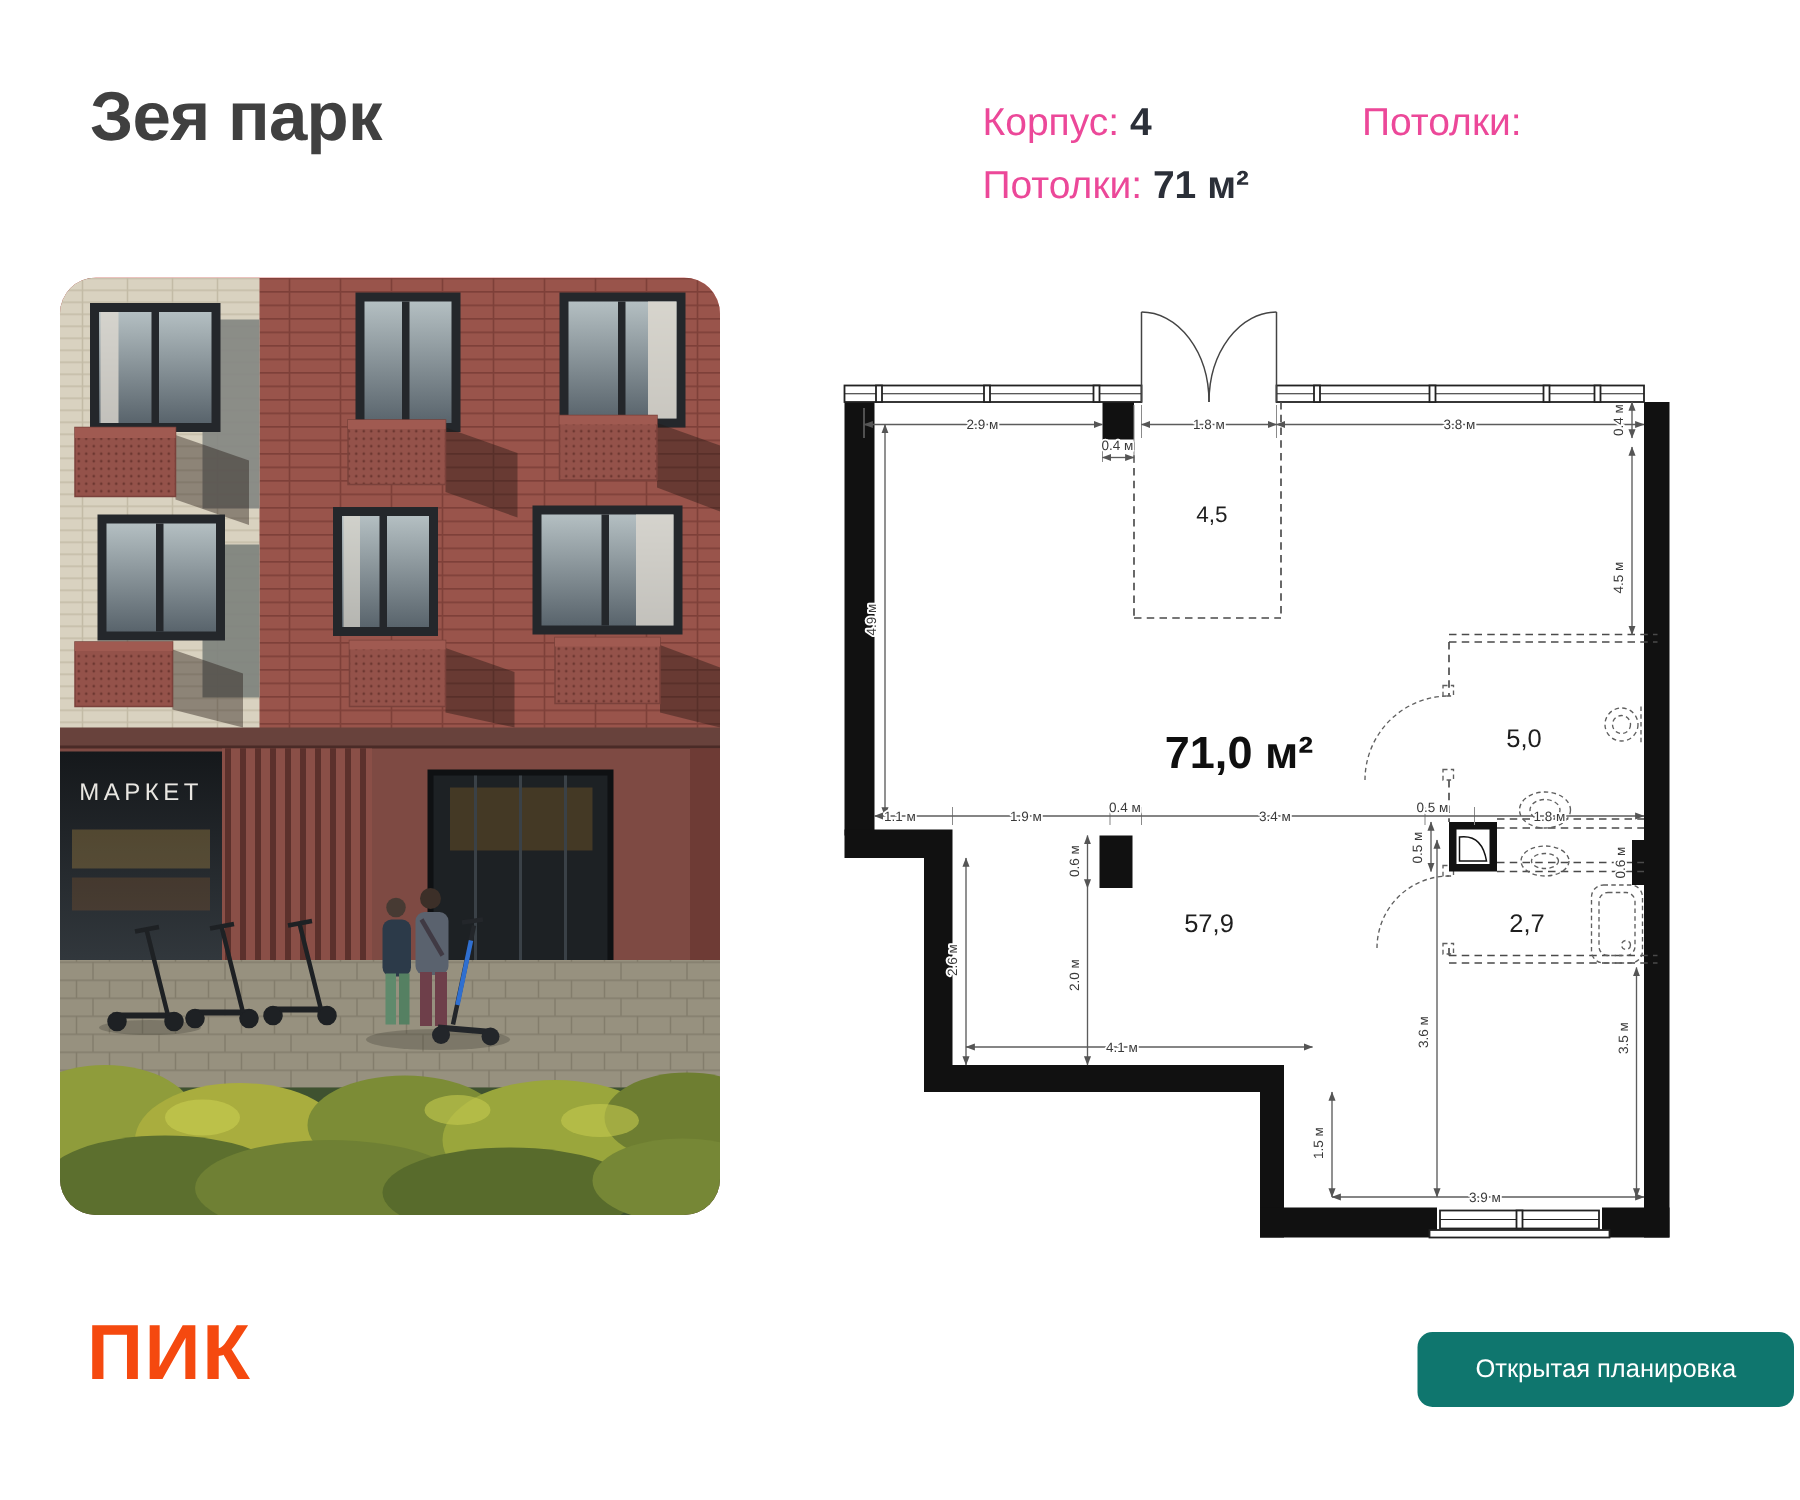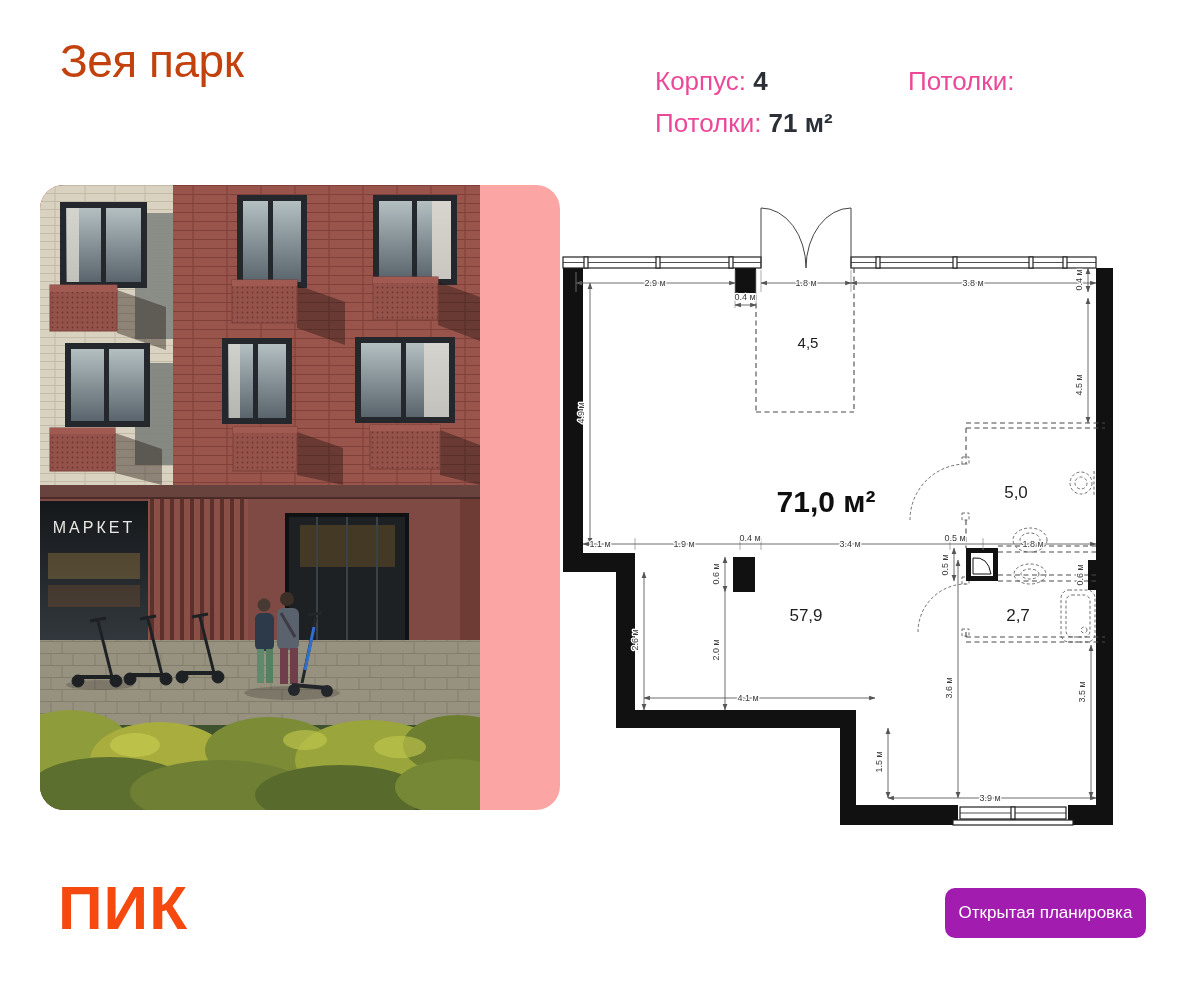--- a/index.html
+++ b/index.html
@@ -1,39 +1,39 @@
 <!DOCTYPE html>
 <html><head>
 <meta charset="utf-8">
 <style>
   html,body{margin:0;padding:0}
   body{width:1200px;height:1000px;position:relative;background:#ffffff;
        font-family:"Liberation Sans",sans-serif;color:#2b2f38;overflow:hidden}
 
-  .title{position:absolute;left:60px;top:34px;font-size:46px;font-weight:400;
-         letter-spacing:-0.5px;color:#c2410c;white-space:nowrap}
+  .title{position:absolute;left:60px;top:50px;font-size:46px;font-weight:700;
+         letter-spacing:-0.5px;color:#404040;white-space:nowrap}
 
   .spec{position:absolute;font-size:26px;white-space:nowrap}
   .spec .lbl{color:#ec4899}
   .spec .val{font-weight:700;color:#2b2f38}
   #spec-korpus{left:655px;top:66px}
   #spec-area{left:655px;top:108px}
   #spec-ceil{left:908px;top:66px}
 
-  .photo-card{position:absolute;left:40px;top:185px;width:520px;height:625px;
+  .photo-card{position:absolute;left:40px;top:185px;width:440px;height:625px;
               border-radius:24px;overflow:hidden;background:#fca5a5}
   .photo-card svg{display:block}
 
   .plan{position:absolute;left:558px;top:200px;width:562px;height:630px}
 
-  .logo{position:absolute;left:58px;top:872px;font-size:62px;font-weight:700;
+  .logo{position:absolute;left:58px;top:872px;font-size:52px;font-weight:700;
         color:#F5490F;letter-spacing:1px}
 
-  .cta{position:absolute;left:945px;top:888px;width:201px;height:50px;
-       background:#a21caf;border:none;border-radius:10px;color:#ffffff;
+  .cta{position:absolute;left:945px;top:888px;width:251px;height:50px;
+       background:#0f766e;border:none;border-radius:10px;color:#ffffff;
        font-size:17px;font-family:"Liberation Sans",sans-serif;cursor:pointer}
 
   
   .wall{fill:#111111;stroke:none}
   .win{fill:#ffffff;stroke:#222222;stroke-width:1.2}
   .winline{stroke:#222222;stroke-width:0.8;fill:none}
   .dim{stroke:#5c5c5c;stroke-width:0.9;fill:none}
   .ext{stroke:#8a8a8a;stroke-width:0.7;fill:none}
   .dash{stroke:#4a4a4a;stroke-width:1.1;fill:none;stroke-dasharray:5 3.5}
   .dash2{stroke:#5f5f5f;stroke-width:0.9;fill:none;stroke-dasharray:3 2.2}

